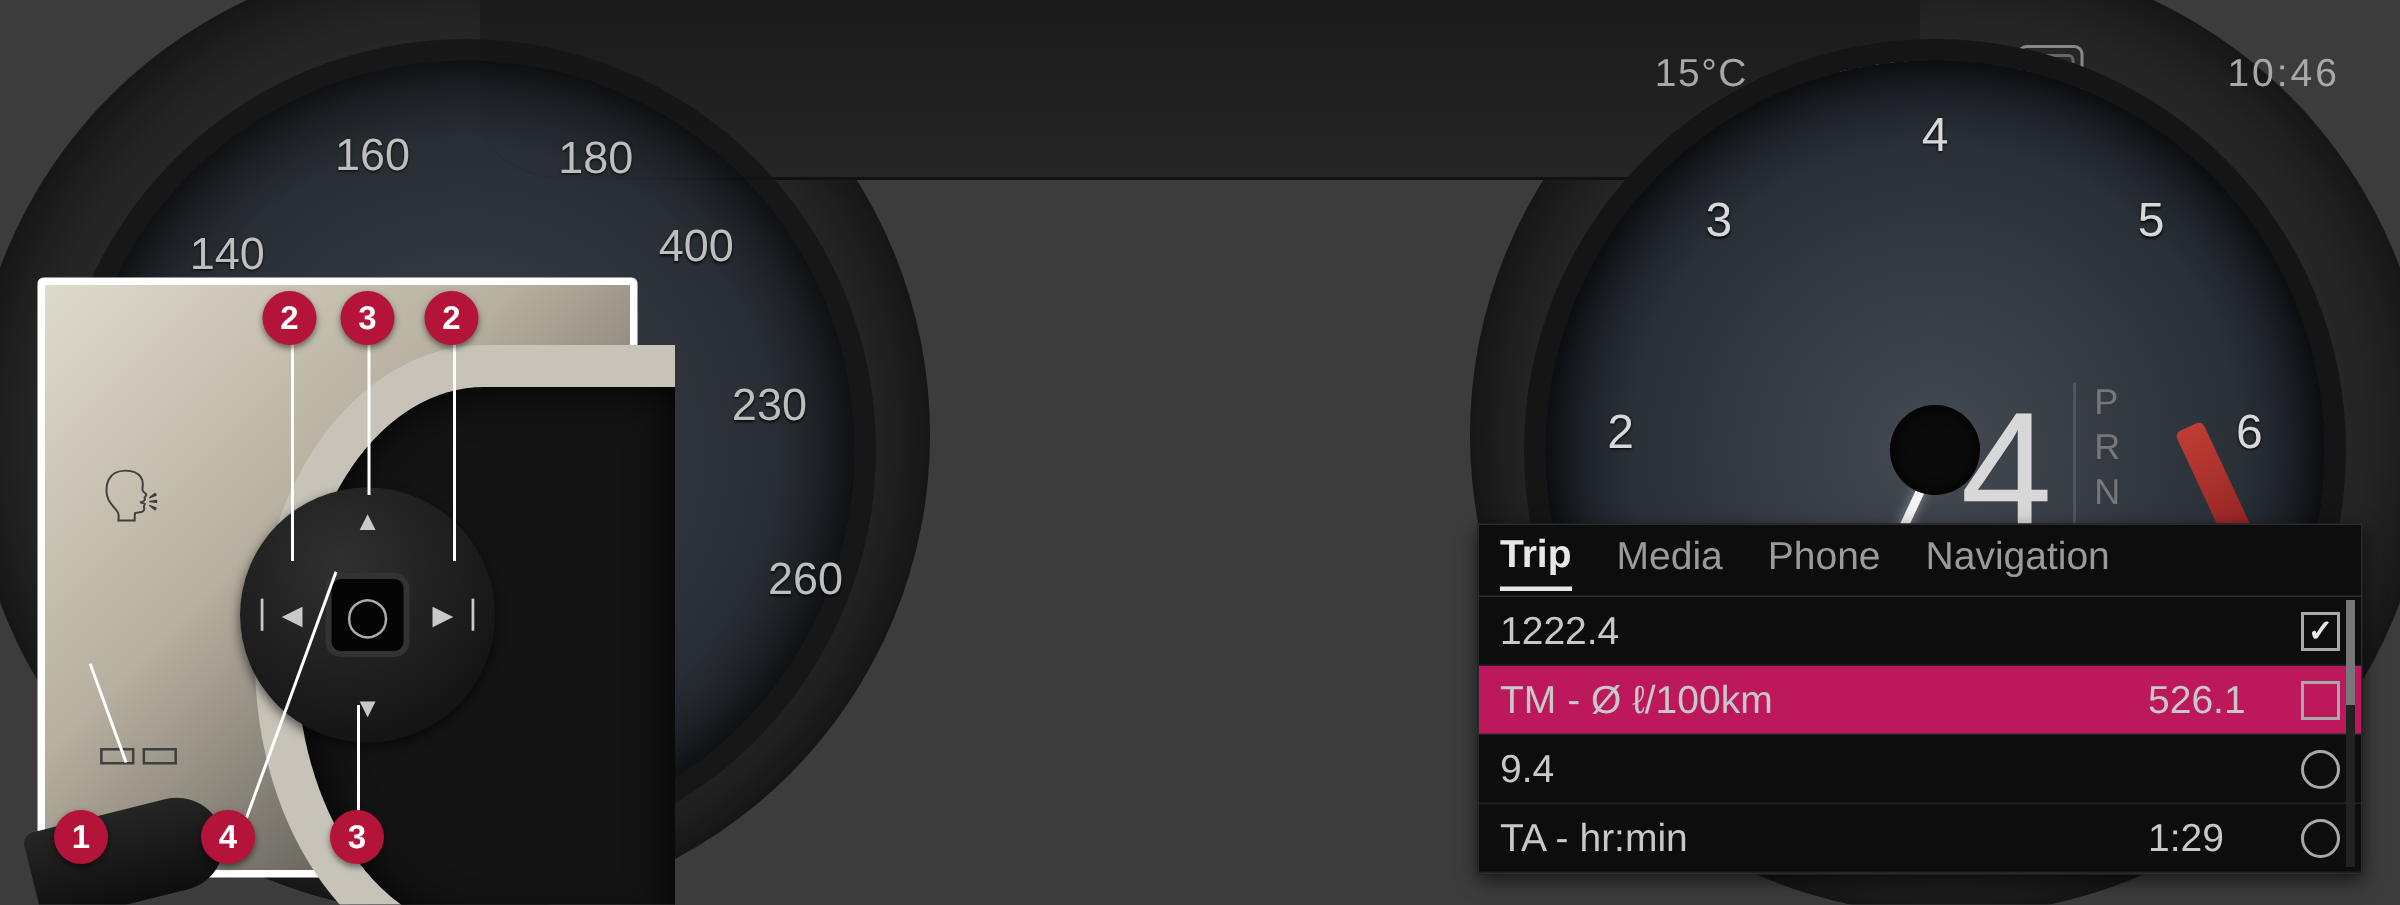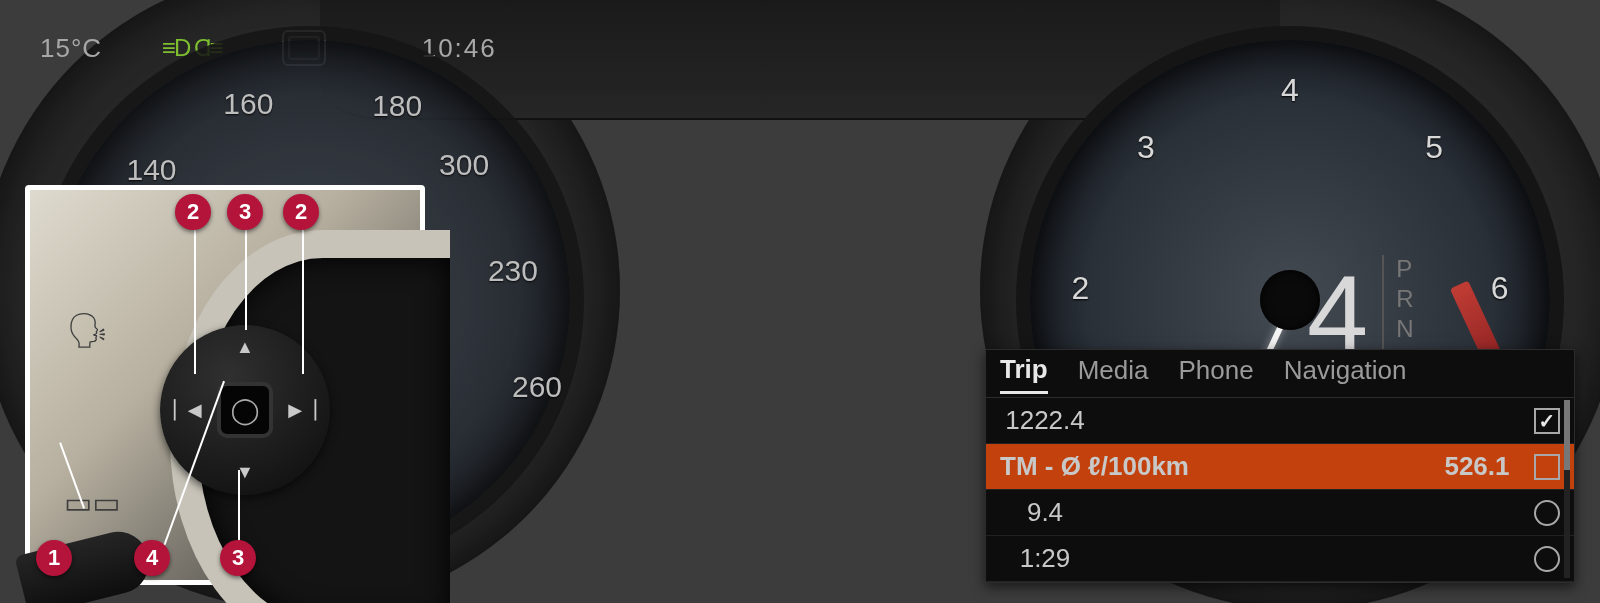--- a/index.html
+++ b/index.html
@@ -7,21 +7,21 @@
   .stage{position:relative;width:1600px;height:603px;background:#3c3c3c;}
 
   
   .housing{position:absolute;left:40px;top:0;width:1520px;height:603px;}
   .pod{position:absolute;top:-30px;width:640px;height:640px;border-radius:50%;background:radial-gradient(circle at 50% 50%,#2b2b2b 0%,#242424 60%,#1a1a1a 100%);box-shadow:inset 0 0 60px #000;}
   .pod.left{left:-60px;}
   .pod.right{right:-60px;}
   .brow{position:absolute;left:280px;right:280px;top:0;height:120px;background:linear-gradient(#1a1a1a,#262626);border-bottom:2px solid #111;border-radius:0 0 60px 60px / 0 0 40px 40px;}
 
   
-  .topbar{position:absolute;left:0;right:0;top:18px;height:60px;display:flex;justify-content:flex-start;align-items:center;gap:60px;color:#a8a8a8;font-size:26px;}
+  .topbar{position:absolute;left:0;right:0;top:18px;height:60px;display:flex;justify-content:flex-end;align-items:center;gap:60px;color:#a8a8a8;font-size:26px;}
   .temperature{letter-spacing:1px;}
   .lights-icon{color:#7dbf2e;font-size:24px;letter-spacing:-2px;}
   .warn-icon{width:44px;height:36px;border:2px solid #888;border-radius:6px;position:relative;}
   .warn-icon:before{content:"";position:absolute;inset:4px;border:2px solid #666;border-radius:4px;}
   .clock{letter-spacing:2px;margin-left:36px;}
 
   
   .dial{position:absolute;top:40px;width:520px;height:520px;border-radius:50%;
         background:radial-gradient(circle at 50% 50%,#434a52 0%,#2a3038 55%,#1a1e24 70%,#0e0f11 100%);
         box-shadow:inset 0 0 40px #000, 0 0 0 14px #151515;}
@@ -42,23 +42,23 @@
   .prnd .plus{font-size:18px;color:#888;}
 
   .redline{position:absolute;right:60px;bottom:180px;width:20px;height:100px;background:linear-gradient(to top,#b01818,#ff4030);border-radius:4px;transform:rotate(-25deg);opacity:.7;}
 
   
   .trip-panel{position:absolute;right:25px;bottom:20px;width:590px;background:#0d0d0d;border:1px solid #2c2c2c;color:#c8c8c8;font-size:26px;box-shadow:0 4px 12px rgba(0,0,0,0.6);}
   .trip-tabs{height:48px;display:flex;align-items:center;padding:0 14px;gap:30px;border-bottom:1px solid #2c2c2c;}
   .trip-tabs span{color:#9a9a9a;padding-bottom:6px;}
   .trip-tabs span.active{color:#e8e8e8;font-weight:bold;border-bottom:3px solid #e8e8e8;}
   .trip-row{height:46px;display:flex;align-items:center;justify-content:space-between;padding:0 14px;border-bottom:1px solid #222;}
-  .trip-row.selected{background:#c2410c;font-weight:bold;}
+  .trip-row.selected{background:#be185d;}
   .trip-row .lab{flex:1;}
-  .trip-row .val{min-width:90px;text-align:center;margin-right:12px;}
+  .trip-row .val{min-width:90px;text-align:left;margin-right:12px;}
   .trip-row .mk{width:26px;height:26px;border:2px solid #a8a8a8;display:flex;align-items:center;justify-content:center;font-size:20px;}
   .trip-row .mk.box{}
   .trip-row .mk.circle{border-radius:50%;}
   .trip-row .mk.checked:after{content:"✓";color:#e8e8e8;font-weight:bold;}
   .scroll-ind{position:absolute;right:4px;top:50px;bottom:4px;width:6px;background:#222;}
   .scroll-ind:before{content:"";position:absolute;left:0;top:0;width:100%;height:70px;background:#777;}
 
   
   .inset{position:absolute;left:25px;bottom:18px;width:400px;height:400px;border:5px solid #fff;background:linear-gradient(135deg,#dedacd 0%,#b7b0a0 40%,#2e2e2e 100%);border-radius:4px;}
   .wheel-trim{position:absolute;right:-30px;top:40px;width:280px;height:420px;border:28px solid #c7c3b8;border-right:none;border-radius:160px 0 0 160px/220px 0 0 220px;background:#141414;box-shadow:inset 0 0 30px #000;}
@@ -98,21 +98,21 @@
     </div>
 
     <div class="dial left dim">
       <div class="face" id="speedo-face">
           <span class="num" style="left: 157.5px; top: 437.535px;">80</span>
           <span class="num" style="left: 77.1411px; top: 352.669px;">100</span>
           <span class="num" style="left: 56.2185px; top: 237.682px;">120</span>
           <span class="num" style="left: 101.533px; top: 129.949px;">140</span>
           <span class="num" style="left: 198.355px; top: 64.488px;">160</span>
           <span class="num" style="left: 315.215px; top: 66px; margin-left: 32px;">180</span>
-          <span class="num" style="left: 414.127px; top: 124.834px;">300</span>
+          <span class="num" style="left: 414.127px; top: 124.834px;">400</span>
           <span class="num" style="left: 462.942px; top: 231.027px;">230</span>
           <span class="num" style="left: 453px; top: 346.637px; margin-left: 34px;">260</span>
         </div>
     </div>
 
     <div class="dial right">
       <div class="face" id="tacho-face">
           <span class="num right" style="left: 99.1307px; top: 394.985px;">1</span>
           <span class="num right" style="left: 50.3553px; top: 247.79px;">2</span>
           <span class="num right" style="left: 115.889px; top: 107.252px;">3</span>
@@ -154,20 +154,21 @@
         <div class="trip-row selected">
           <span class="lab">TM - Ø ℓ/100km</span>
           <span class="val">526.1</span>
           <span class="mk box"></span>
         </div>
         <div class="trip-row">
           <span class="val">9.4</span>
           <span class="mk circle"></span>
         </div>
         <div class="trip-row">
+          <span class="lab">TA - hr:min</span>
           <span class="val">1:29</span>
           <span class="mk circle"></span>
         </div>
       </div>
     <div class="scroll-ind"></div>
   </div>
 
   <div class="inset">
     <div class="wheel-trim"></div>
     <span class="voice-ic">🗣</span>

